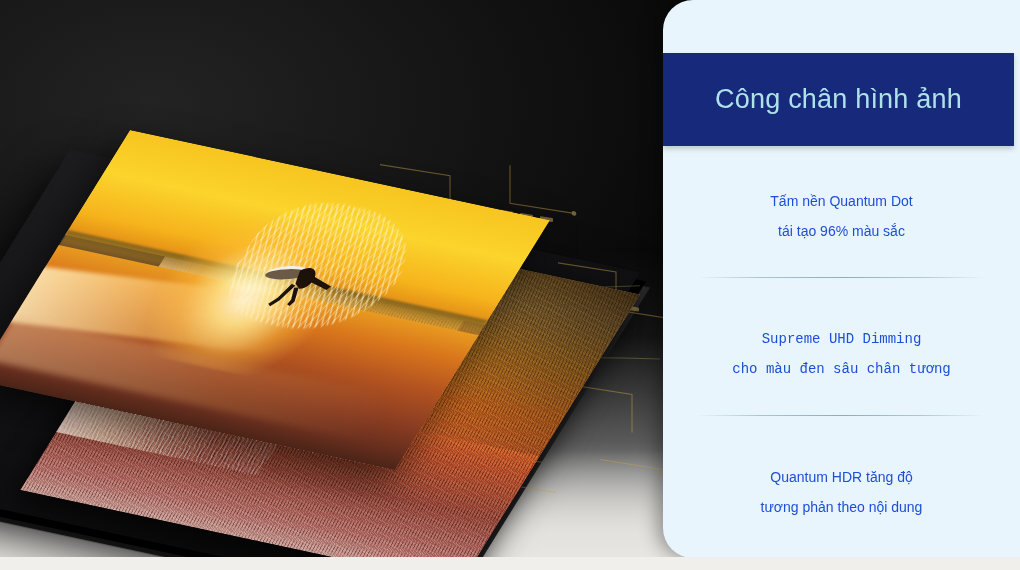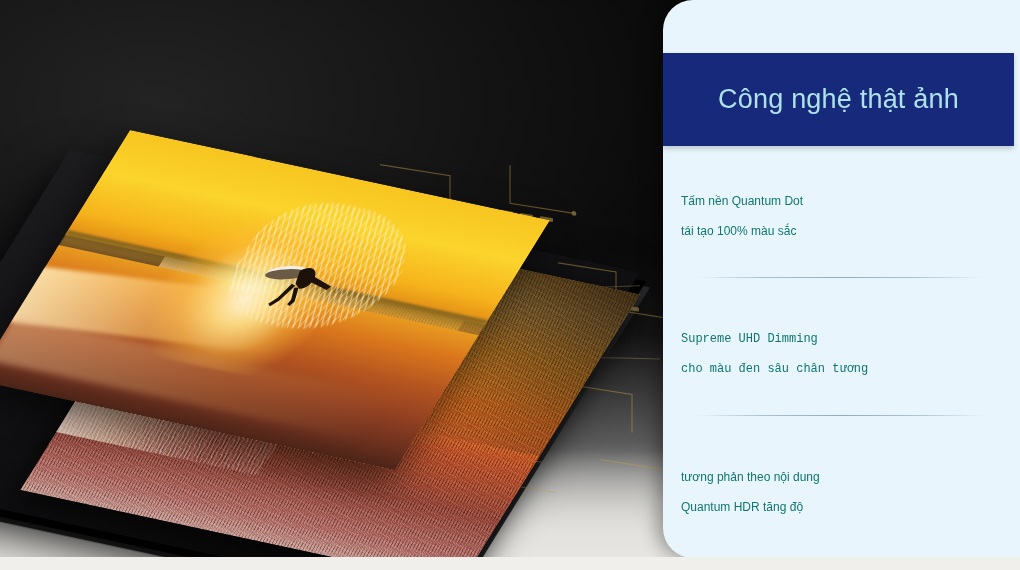--- a/index.html
+++ b/index.html
@@ -212,22 +212,23 @@
     white-space:nowrap;
   }
 
   .features {
     position:absolute;
     left:0; top:146px;
     width:357px;
     padding:0 18px;
   }
   .feature {
-    color:#0f766e;
-    font-size:12px;
+    text-align:center;
+    color:#1d4ed8;
+    font-size:14px;
     line-height:30px;
     font-weight:400;
   }
   .feature .fl { display:block; white-space:nowrap; }
   .feature-1 { padding:40px 0 0 0; }
   .feature-2 { padding:46px 0 0 0;font-family:Liberation Mono, monospace; }
   .feature-3 { padding:46px 0 0 0; }
 
   .divider {
     height:1px;
@@ -311,42 +312,42 @@
         <path d="M44 14 L66 20 L64 24 L42 19 Z" fill="#1d1209"></path>
         <path d="M34 26 L28 42 L23 49 L20 47 L25 40 L30 25 Z" fill="#1d1209"></path>
         <path d="M38 27 L42 40 L40 45 L37 44 L38 39 L34 28 Z" fill="#1d1209"></path>
       </svg>
     </div>
   </div>
 
   <div class="card">
 
     <div class="card-header">
-      <span class="card-title">Công nghệ thật ảnh</span>
+      <span class="card-title">Công chân hình ảnh</span>
     </div>
 
     <div class="features">
 
       <div class="feature feature-1">
         <span class="fl">Tấm nền Quantum Dot</span>
-        <span class="fl">tái tạo 100% màu sắc</span>
+        <span class="fl">tái tạo 96% màu sắc</span>
       </div>
 
       <div class="divider"></div>
 
       <div class="feature feature-2">
         <span class="fl">Supreme UHD Dimming</span>
         <span class="fl">cho màu đen sâu chân tương</span>
       </div>
 
       <div class="divider"></div>
 
       <div class="feature feature-3">
+        <span class="fl">Quantum HDR tăng độ</span>
         <span class="fl">tương phản theo nội dung</span>
-        <span class="fl">Quantum HDR tăng độ</span>
       </div>
 
     </div>
   </div>
 
   <div class="card-bottom-gap"></div>
 
 </div>
 
 </body></html>

